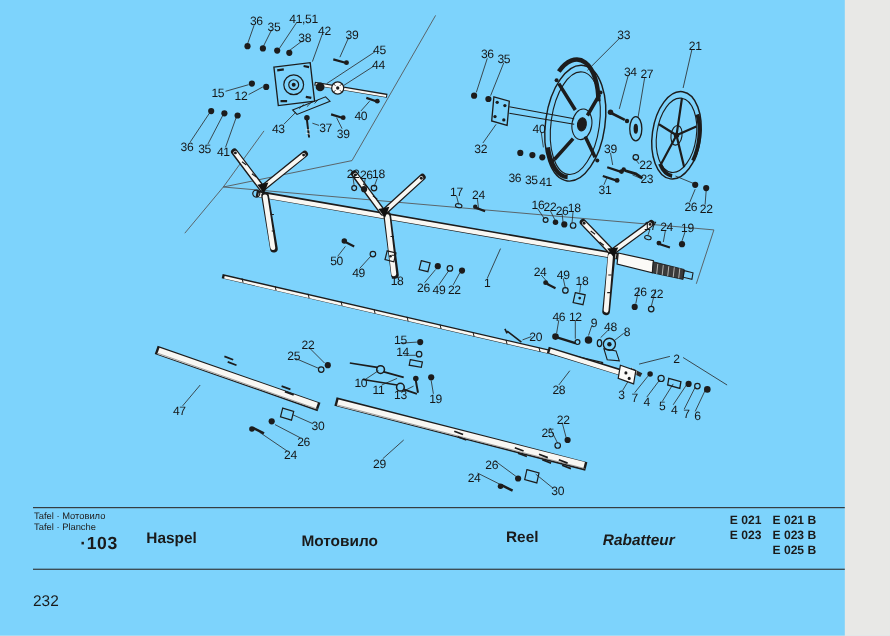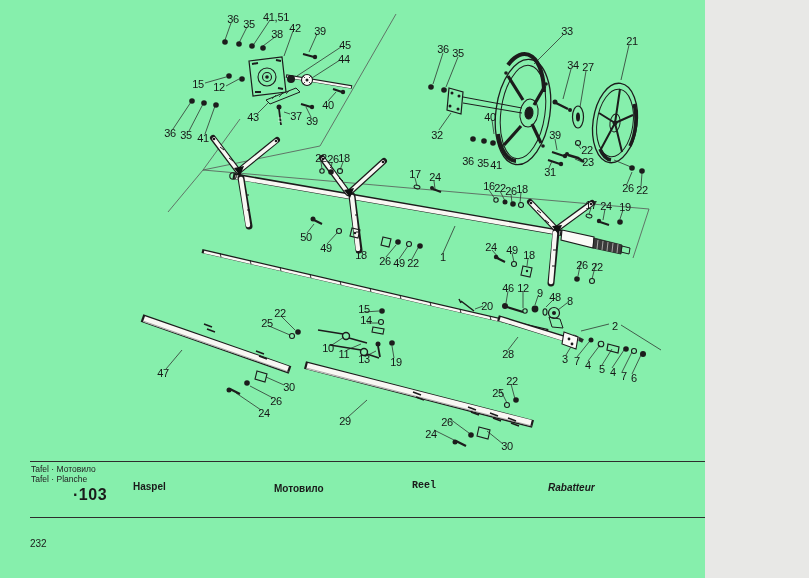--- a/index.html
+++ b/index.html
@@ -1,29 +1,29 @@
 <!DOCTYPE html>
 <html><head>
 <meta charset="utf-8">
 <style>
   html,body{margin:0;padding:0;background:#e8e8e6;}
-  .page{position:relative;width:705px;height:578px;background:#86efac;overflow:hidden;
+  .page{position:relative;width:768px;height:578px;background:#7dd3fc;overflow:hidden;
         font-family:"Liberation Sans",sans-serif;color:#1a1a1a;}
   svg{position:absolute;top:0;left:0;}
   svg text.plabel{font-family:"Liberation Sans",sans-serif;font-size:11px;fill:#161616;
         text-anchor:middle;letter-spacing:-0.3px;}
   .abs{position:absolute;}
   .rule{position:absolute;left:30px;width:753px;border-top:1.4px solid #2d2d2d;height:0;}
   .f-small{font-size:8.5px;line-height:10px;color:#222;}
   .table-num{font-size:16px;font-weight:bold;letter-spacing:0.5px;margin-left:45px;}
-  .lang{font-size:10px;font-weight:bold;}
+  .lang{font-size:14px;font-weight:bold;}
   .models{font-size:11px;font-weight:bold;text-align:right;}
   .models table{border-collapse:collapse;}
   .models td{padding:0 0 1px 10px;text-align:right;white-space:nowrap;line-height:13px;}
-  .pagenum{font-size:10px;}
+  .pagenum{font-size:14px;}
 </style>
 </head>
 <body>
 
 <div class="page">
 
 <svg id="diagram" width="809" height="578" viewBox="0 0 809 578">
 
   <g fill="none" stroke="#555" stroke-width="0.8">
     <path d="M203,170 L320,146 L396,14 M203,170 L240,119 M203,170 L168,212
@@ -432,20 +432,38 @@
     </svg>
 
 <div class="rule" style="top:461px;"></div>
 
 <div class="abs f-small" style="left:31px;top:464px;">Tafel · Мотовило</div>
 <div class="abs f-small" style="left:31px;top:474px;">Tafel · Planche</div>
 <div class="abs table-num" style="left:28px;top:486px;">·103</div>
 
 <div class="abs lang" style="left:133px;top:481px;">Haspel</div>
 <div class="abs lang" style="left:274px;top:483px;">Мотовило</div>
-<div class="abs lang" style="left:412px;top:480px;font-family:Liberation Mono, monospace;">Reel</div>
+<div class="abs lang" style="left:460px;top:480px;">Reel</div>
 <div class="abs lang" style="left:548px;top:482px;font-style:italic;">Rabatteur</div>
 
+<div class="abs models" style="right:26px;top:467px;">
+  <table>
+    <tbody>
+          <tr>
+      <td>E 021</td>
+      <td>E 021 B</td>
+    </tr>
+    <tr>
+      <td>E 023</td>
+      <td>E 023 B</td>
+    </tr>
+    <tr>
+      <td></td>
+      <td>E 025 B</td>
+    </tr>
+  </tbody>
+      </table>
+</div>
 
 <div class="rule" style="top:517px;"></div>
 <div class="abs pagenum" style="left:30px;top:538px;">232</div>
 
 </div>
 
 </body></html>

